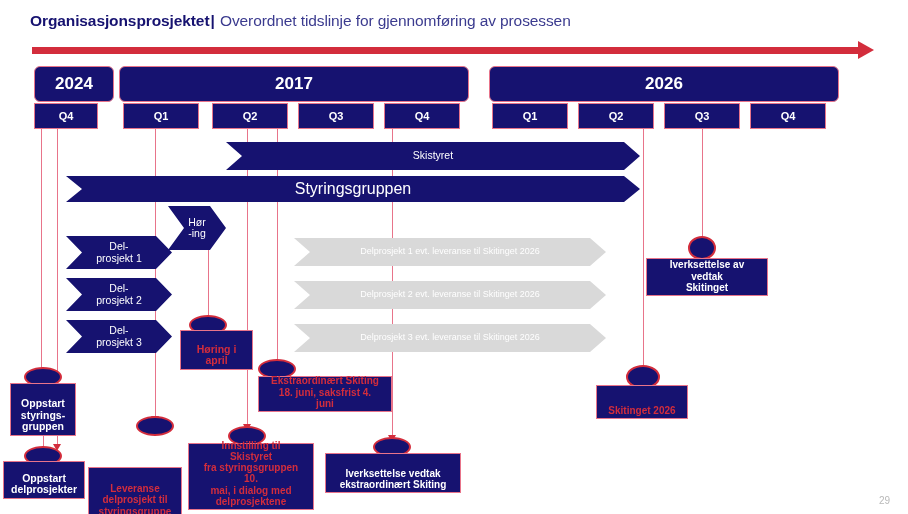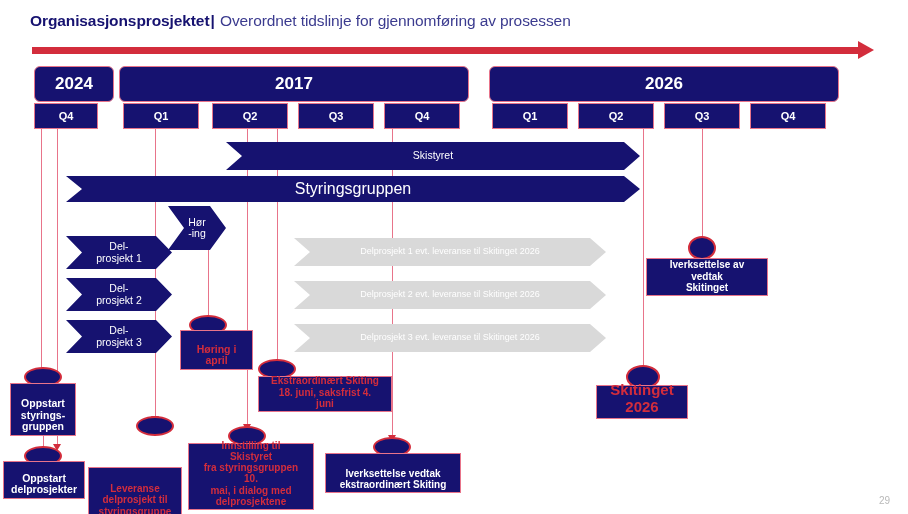--- a/index.html
+++ b/index.html
@@ -248,19 +248,19 @@
       </div>
       <div class="mbox red-txt" style="left: 258px; top: 376px; width: 134px; height: 36px; font-size: 10px;">
         <span>Ekstraordinært Skiting<br>18. juni, saksfrist 4. juni</span>
       </div>
       <div class="mbox white-txt" style="left: 325px; top: 453px; width: 136px; height: 40px; font-size: 10px;">
         <span>Iverksettelse vedtak<br>ekstraordinært Skiting</span>
       </div>
       <div class="mbox white-txt" style="left: 646px; top: 258px; width: 122px; height: 38px; font-size: 10px;">
         <span>Iverksettelse av vedtak<br>Skitinget</span>
       </div>
-      <div class="mbox red-txt" style="left: 596px; top: 385px; width: 92px; height: 34px; font-size: 15px;">
+      <div class="mbox red-txt" style="left: 596px; top: 385px; width: 92px; height: 34px; font-size: 10px;">
         <span>Skitinget 2026</span>
       </div>
     </div>
 
   <div id="page-num">29</div>
 </div>
 
 </body></html>

